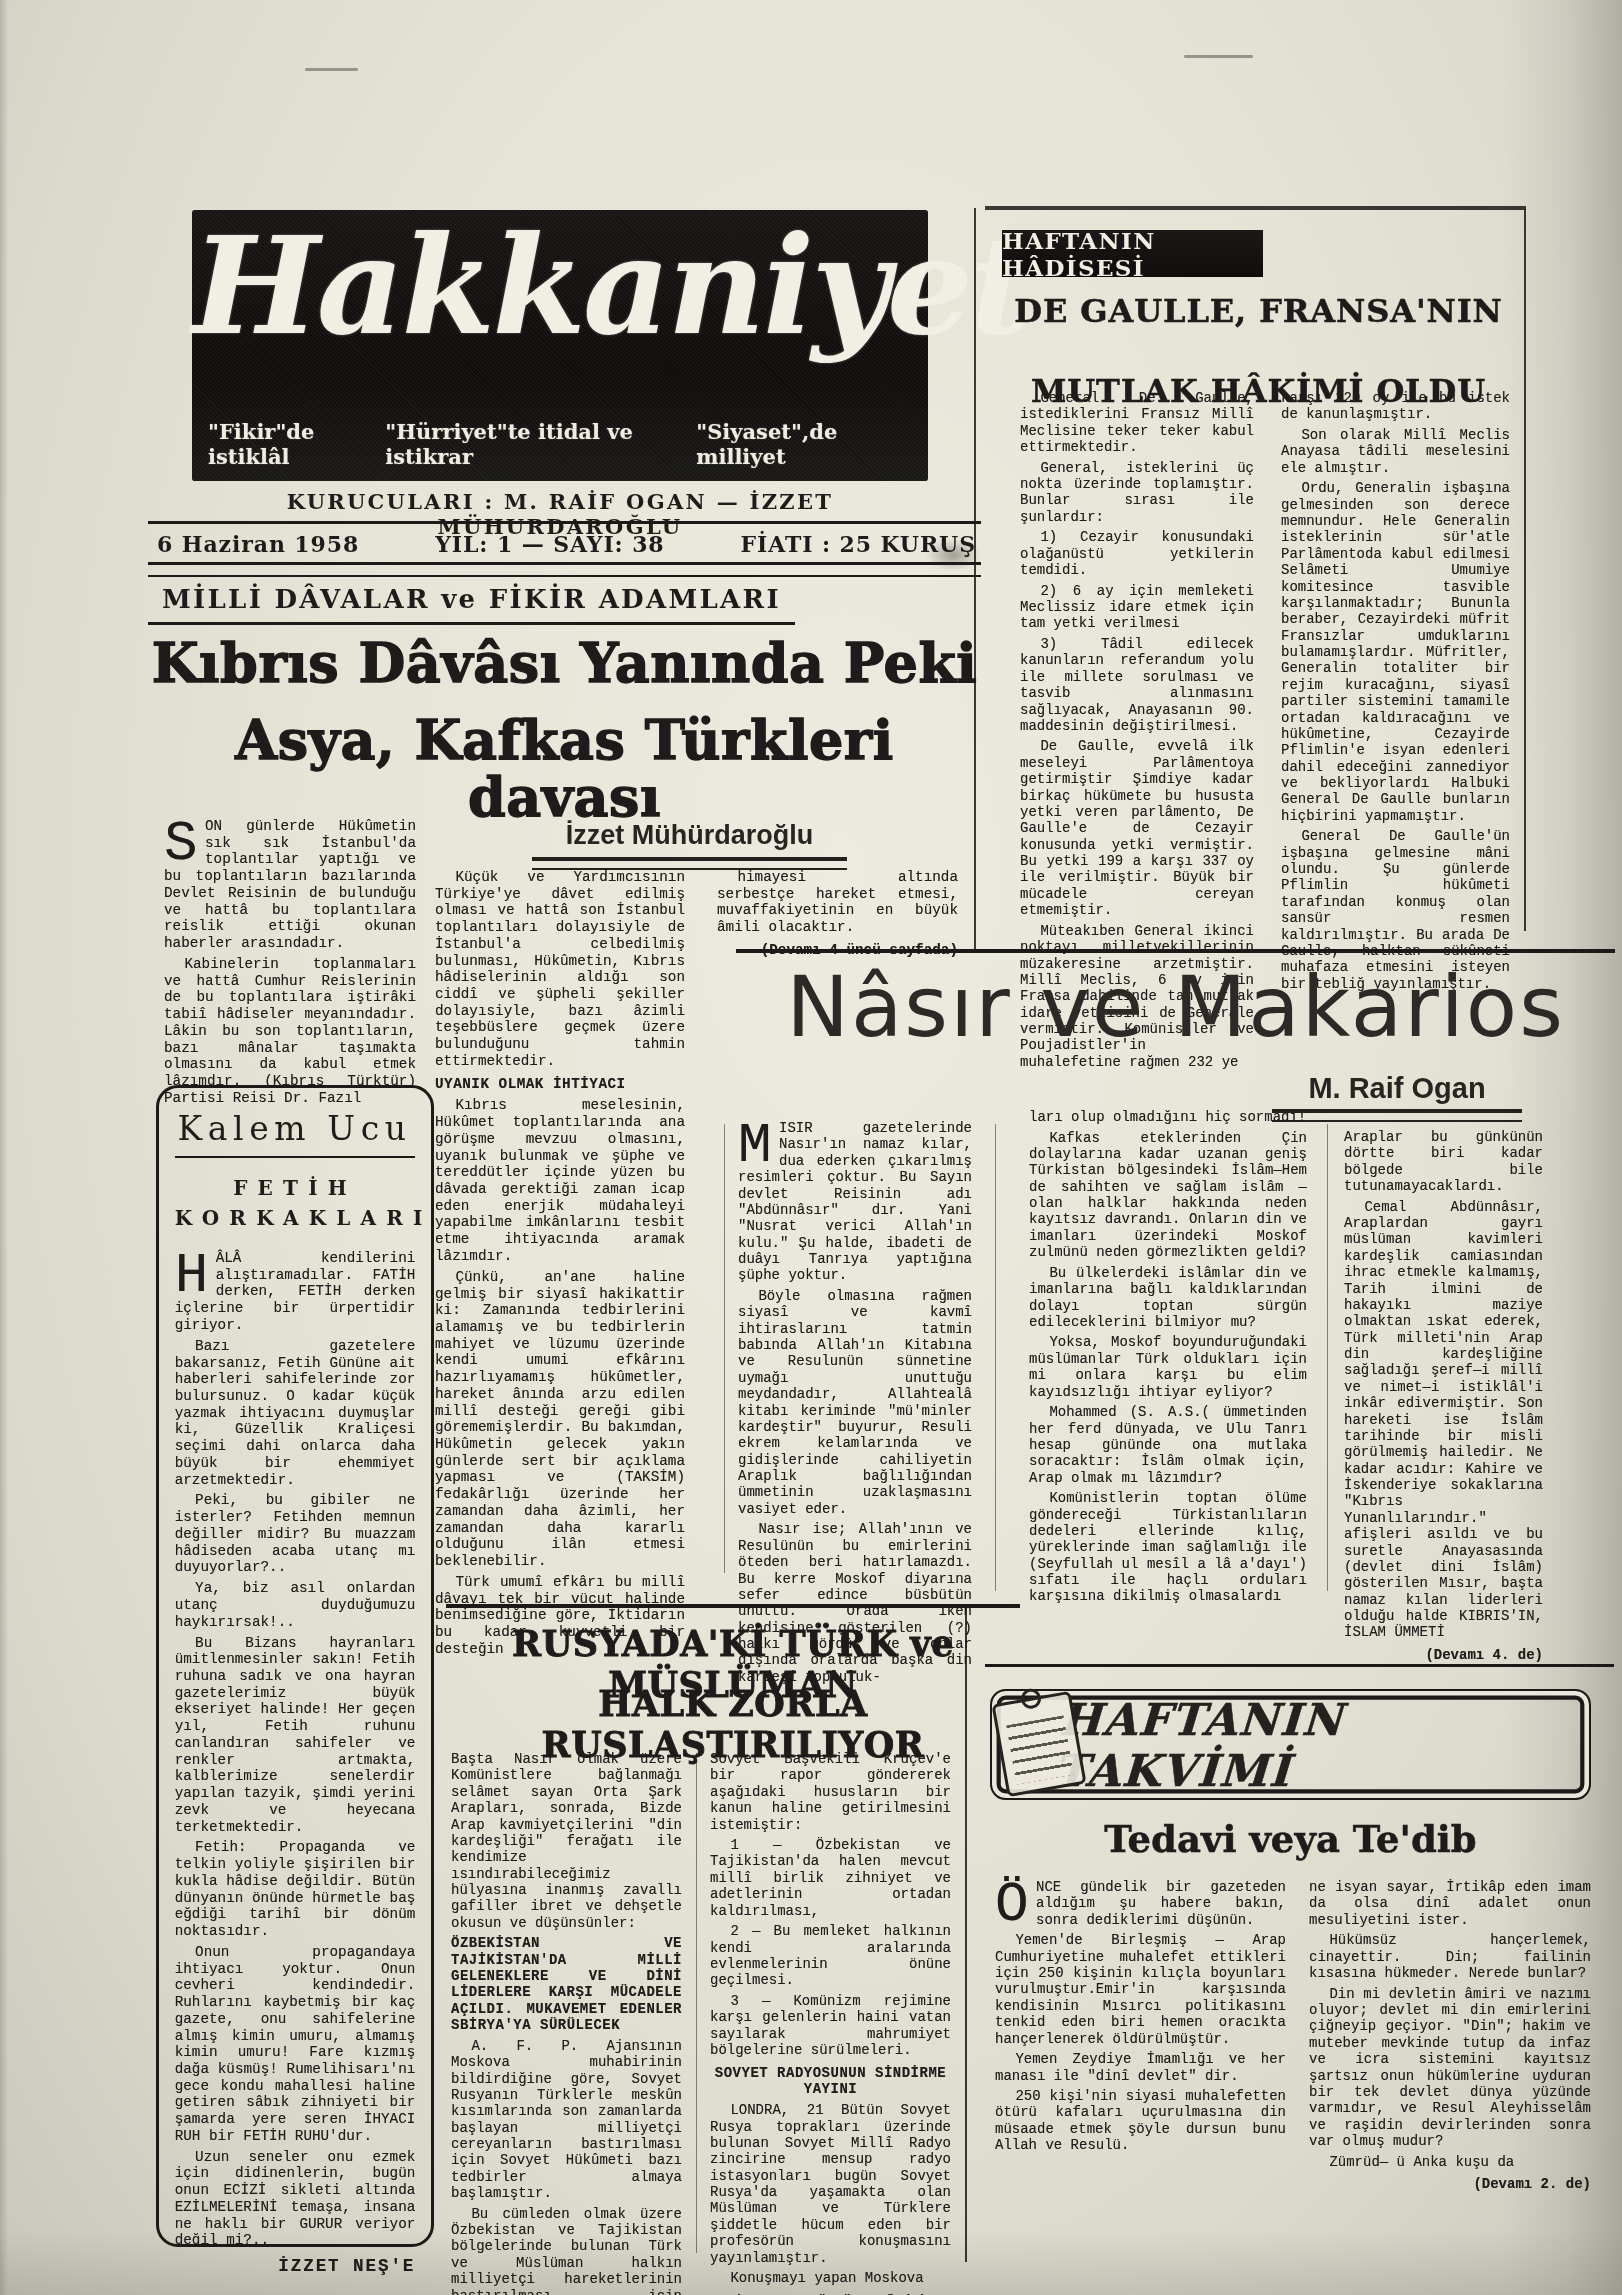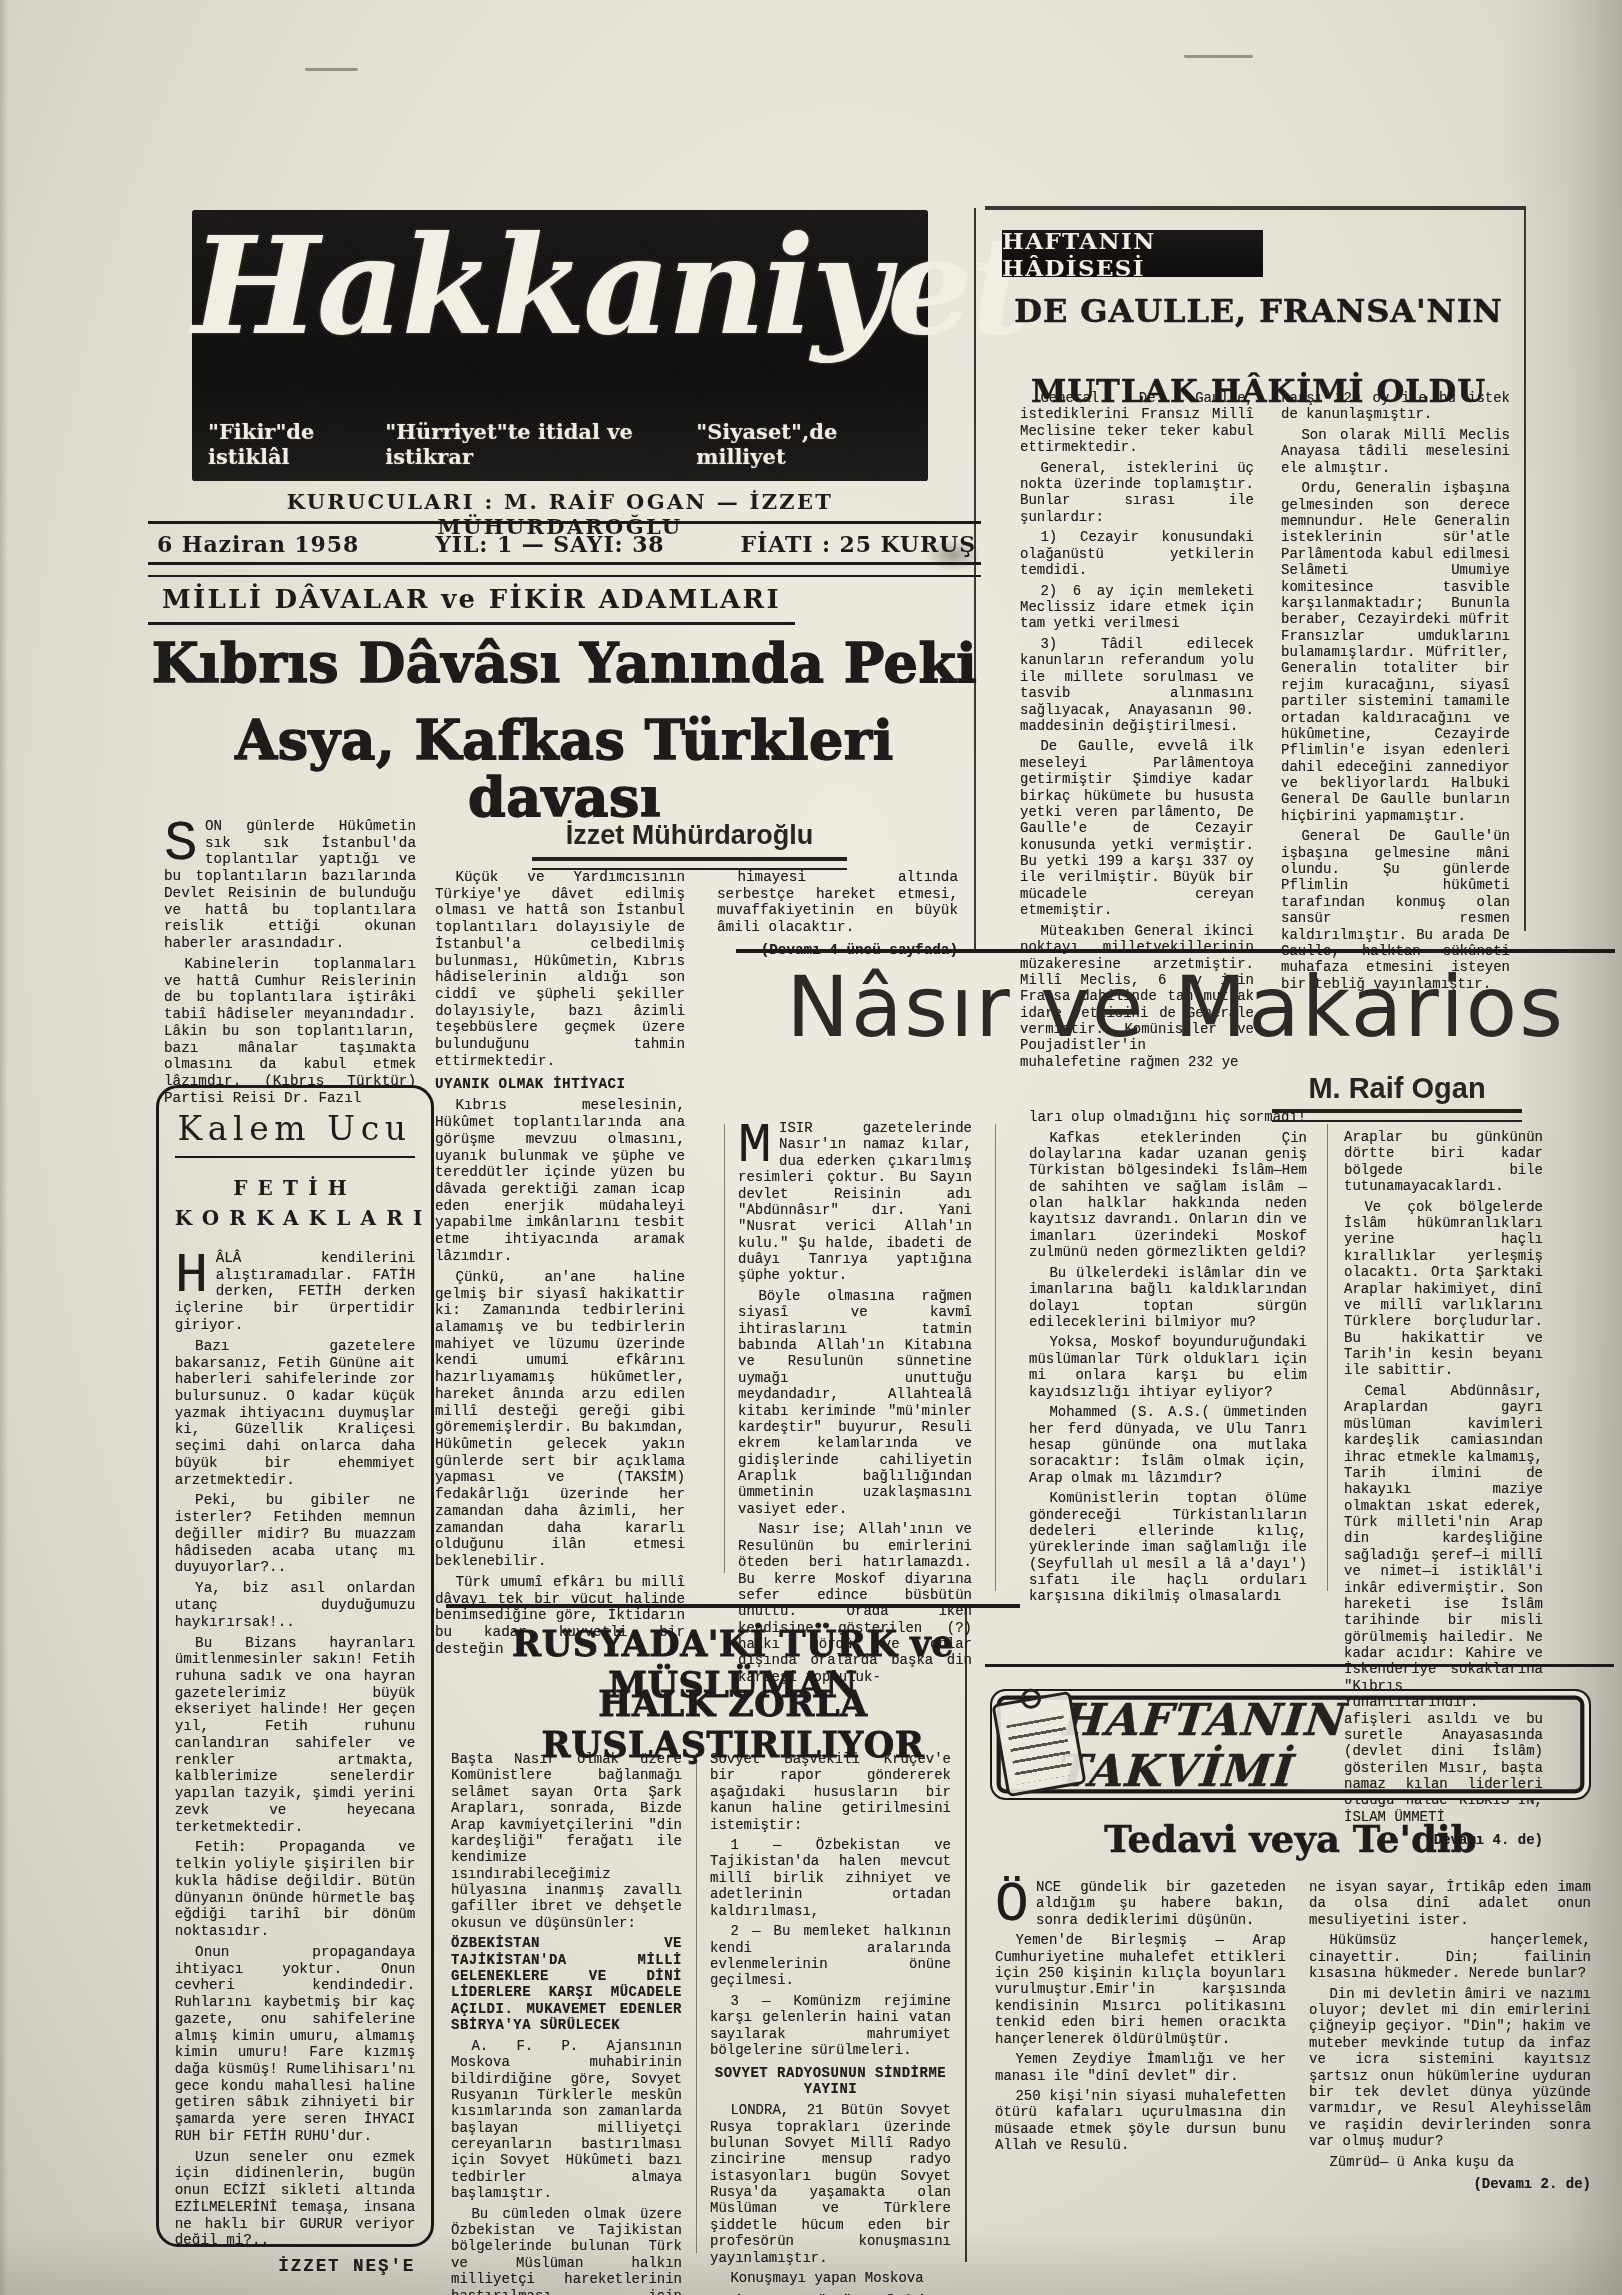--- a/index.html
+++ b/index.html
@@ -268,21 +268,20 @@
   <div class="col rightsec" style="left:1029px;top:1109px;width:278px;">
     <p class="ni">ları olup olmadığını hiç sormadı!</p>
     <p>Kafkas eteklerinden Çin dolaylarına kadar uzanan geniş Türkistan bölgesindeki İslâm—Hem de sahihten ve sağlam islâm — olan halklar hakkında neden kayıtsız davrandı. Onların din ve imanları üzerindeki Moskof zulmünü neden görmezlikten geldi?</p>
     <p>Bu ülkelerdeki islâmlar din ve imanlarına bağlı kaldıklarından dolayı toptan sürgün edileceklerini bilmiyor mu?</p>
     <p>Yoksa, Moskof boyunduruğundaki müslümanlar Türk oldukları için mi onlara karşı bu elim kayıdsızlığı ihtiyar eyliyor?</p>
     <p>Mohammed (S. A.S.( ümmetinden her ferd dünyada, ve Ulu Tanrı hesap gününde ona mutlaka soracaktır: İslâm olmak için, Arap olmak mı lâzımdır?</p>
     <p>Komünistlerin toptan ölüme göndereceği Türkistanlıların dedeleri ellerinde kılıç, yüreklerinde iman sağlamlığı ile (Seyfullah ul mesîl a lâ a'dayı') sıfatı ile haçlı orduları karşısına dikilmiş olmasalardı</p>
   </div>
   <div class="col rightsec" style="left:1344px;top:1129px;width:199px;">
     <p class="ni">Araplar bu günkünün dörtte biri kadar bölgede bile tutunamayacaklardı.</p>
-    <p>Ve çok bölgelerde İslâm hükümranlıkları yerine haçlı kırallıklar yerleşmiş olacaktı. Orta Şarktaki Araplar hakimiyet, dinî ve millî varlıklarını Türklere borçludurlar. Bu hakikattir ve Tarih'in kesin beyanı ile sabittir.</p>
     <p>Cemal Abdünnâsır, Araplardan gayrı müslüman kavimleri kardeşlik camiasından ihrac etmekle kalmamış, Tarih ilmini de hakayıkı maziye olmaktan ıskat ederek, Türk milleti'nin Arap din kardeşliğine sağladığı şeref—i millî ve nimet—i istiklâl'i inkâr edivermiştir. Son hareketi ise İslâm tarihinde bir misli görülmemiş hailedir. Ne kadar acıdır: Kahire ve İskenderiye sokaklarına "Kıbrıs Yunanlılarındır." afişleri asıldı ve bu suretle Anayasasında (devlet dini İslâm) gösterilen Mısır, başta namaz kılan liderleri olduğu halde KIBRIS'IN, İSLAM ÜMMETİ</p>
     <p class="more">(Devamı 4. de)</p>
   </div>
 
   <div class="rule" style="left:446px;top:1604px;width:574px;height:4.2px;"></div>
   <div class="rusya-h" style="top:1623px;">RUSYADA'Kİ TÜRK ve MÜSLÜMAN</div>
   <div class="rusya-h" style="top:1683px;">HALK ZORLA RUSLAŞTIRILIYOR</div>
 
   <div class="rule soft" style="left:696px;top:1753px;width:1.4px;height:500px;opacity:.5;"></div>
   <div class="rule soft" style="left:965px;top:1605px;width:1.9px;height:657px;"></div>

